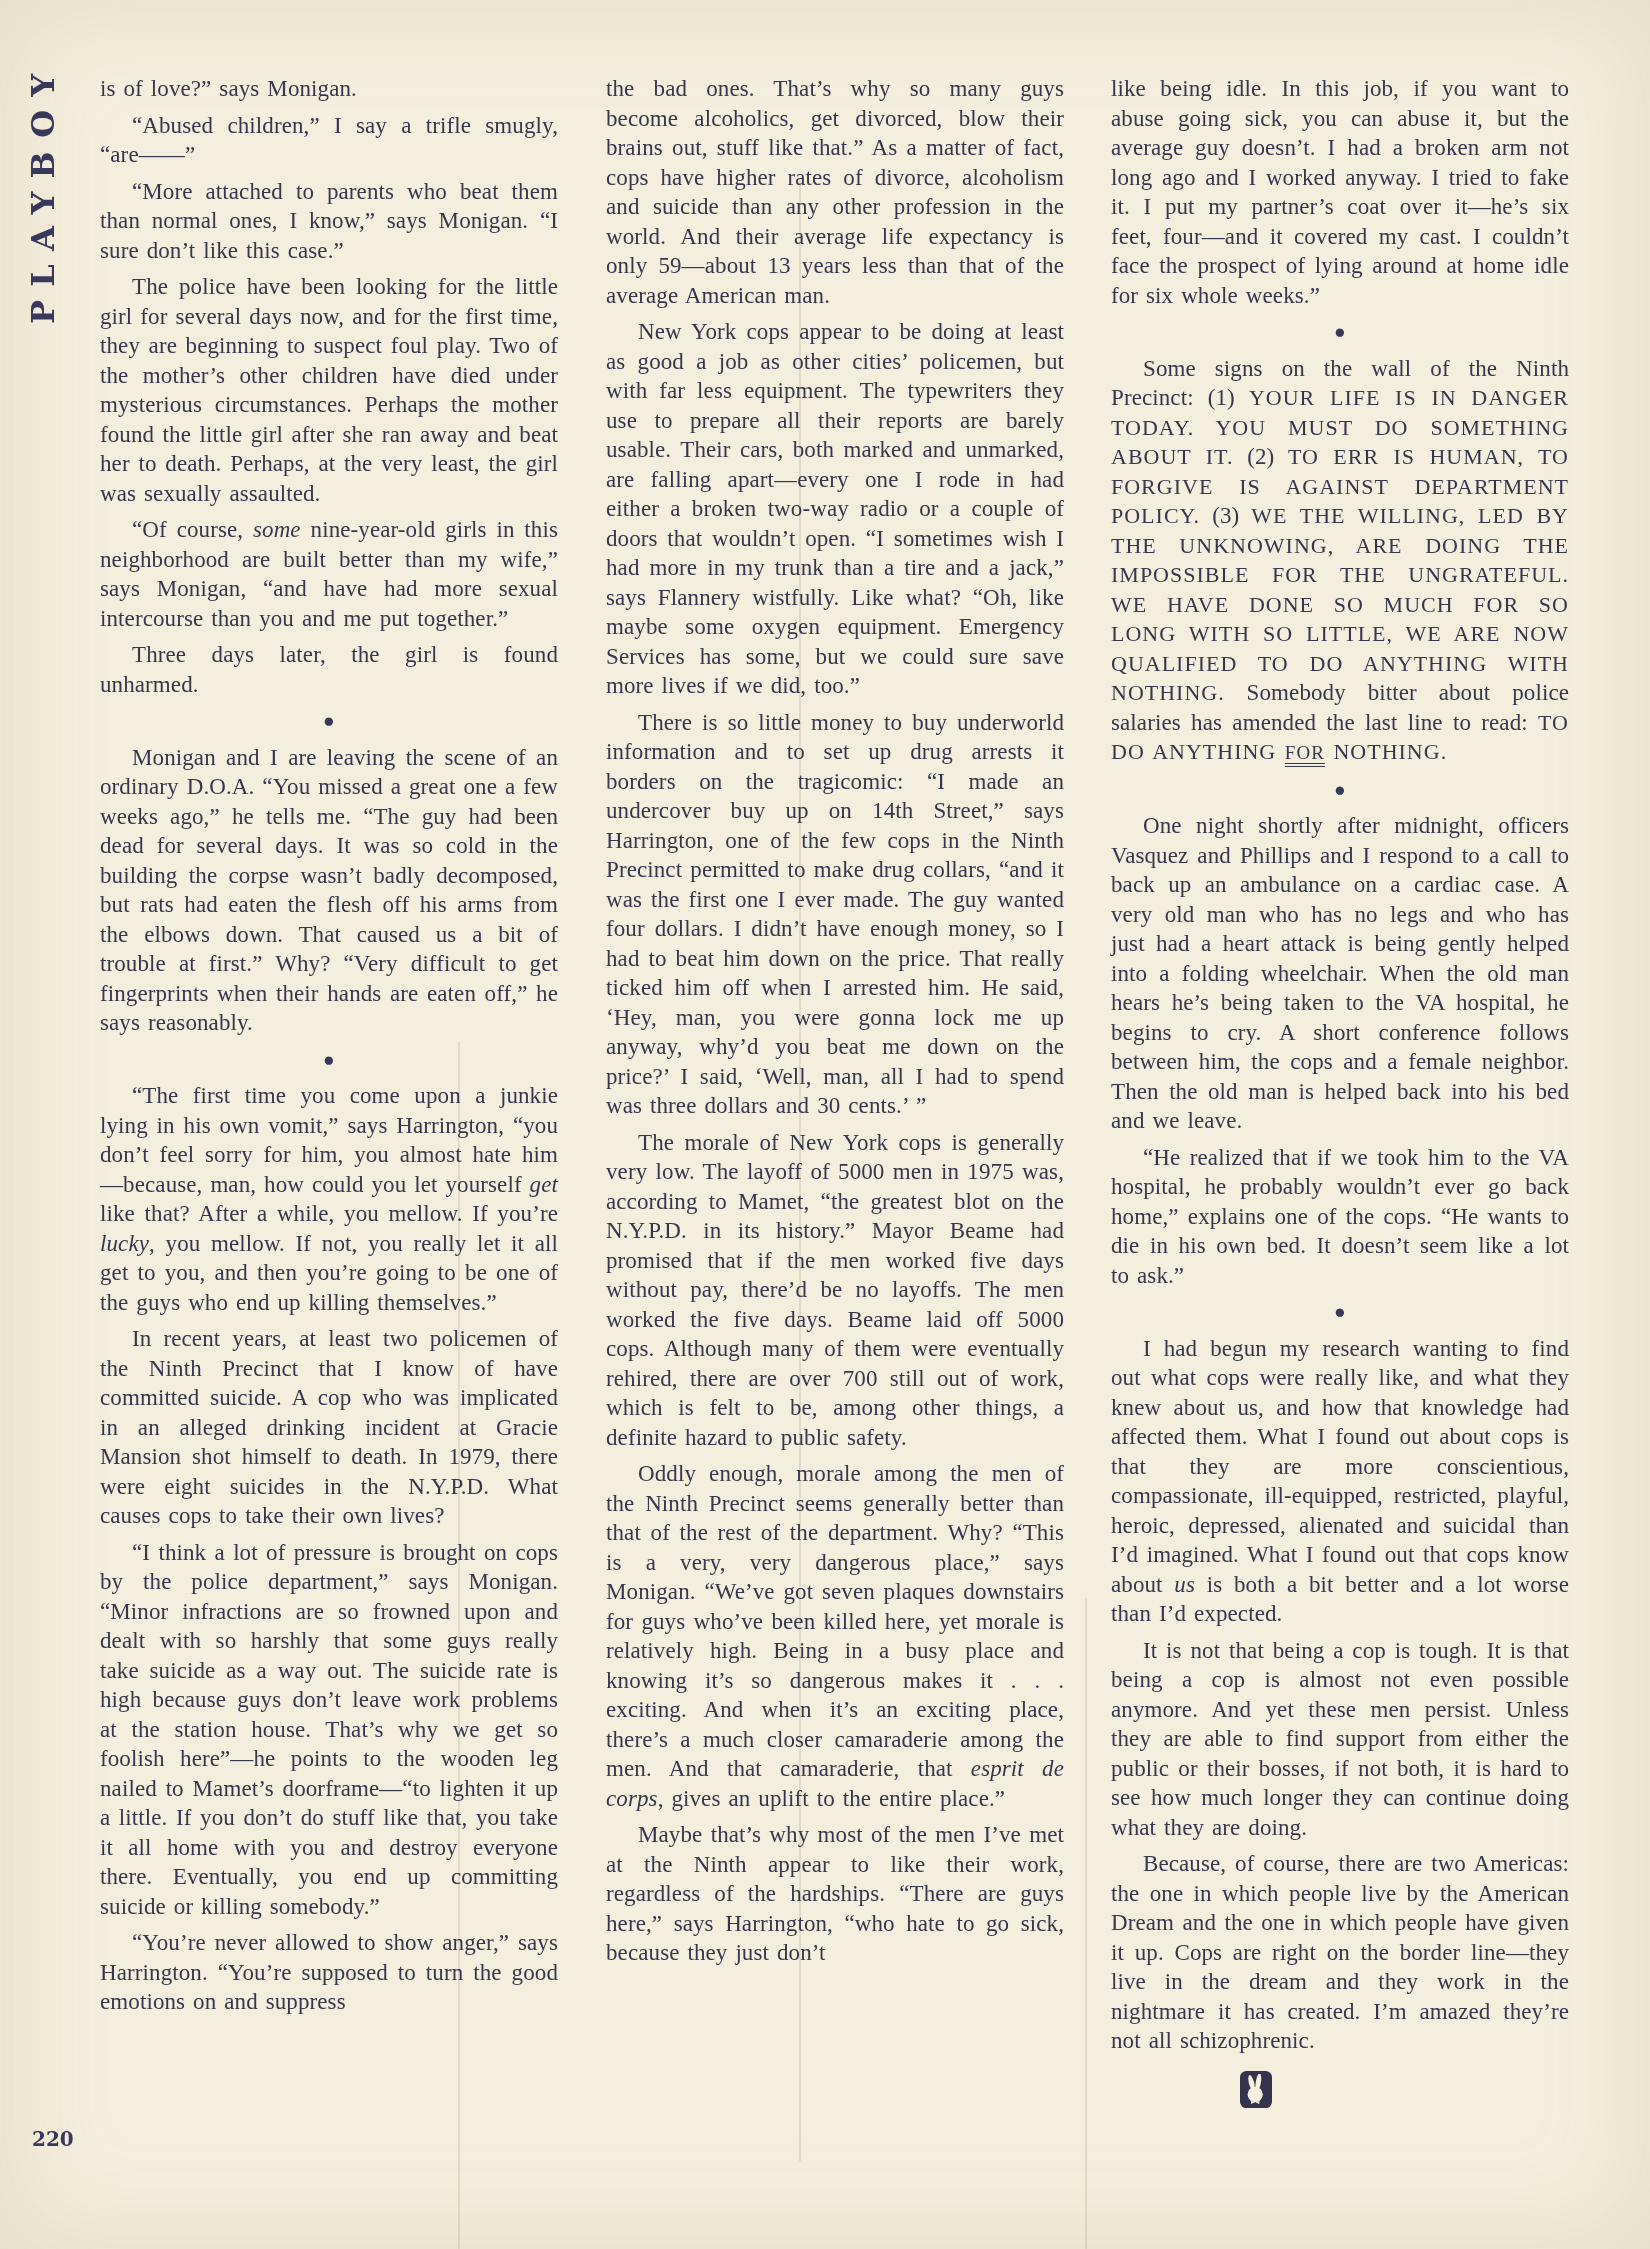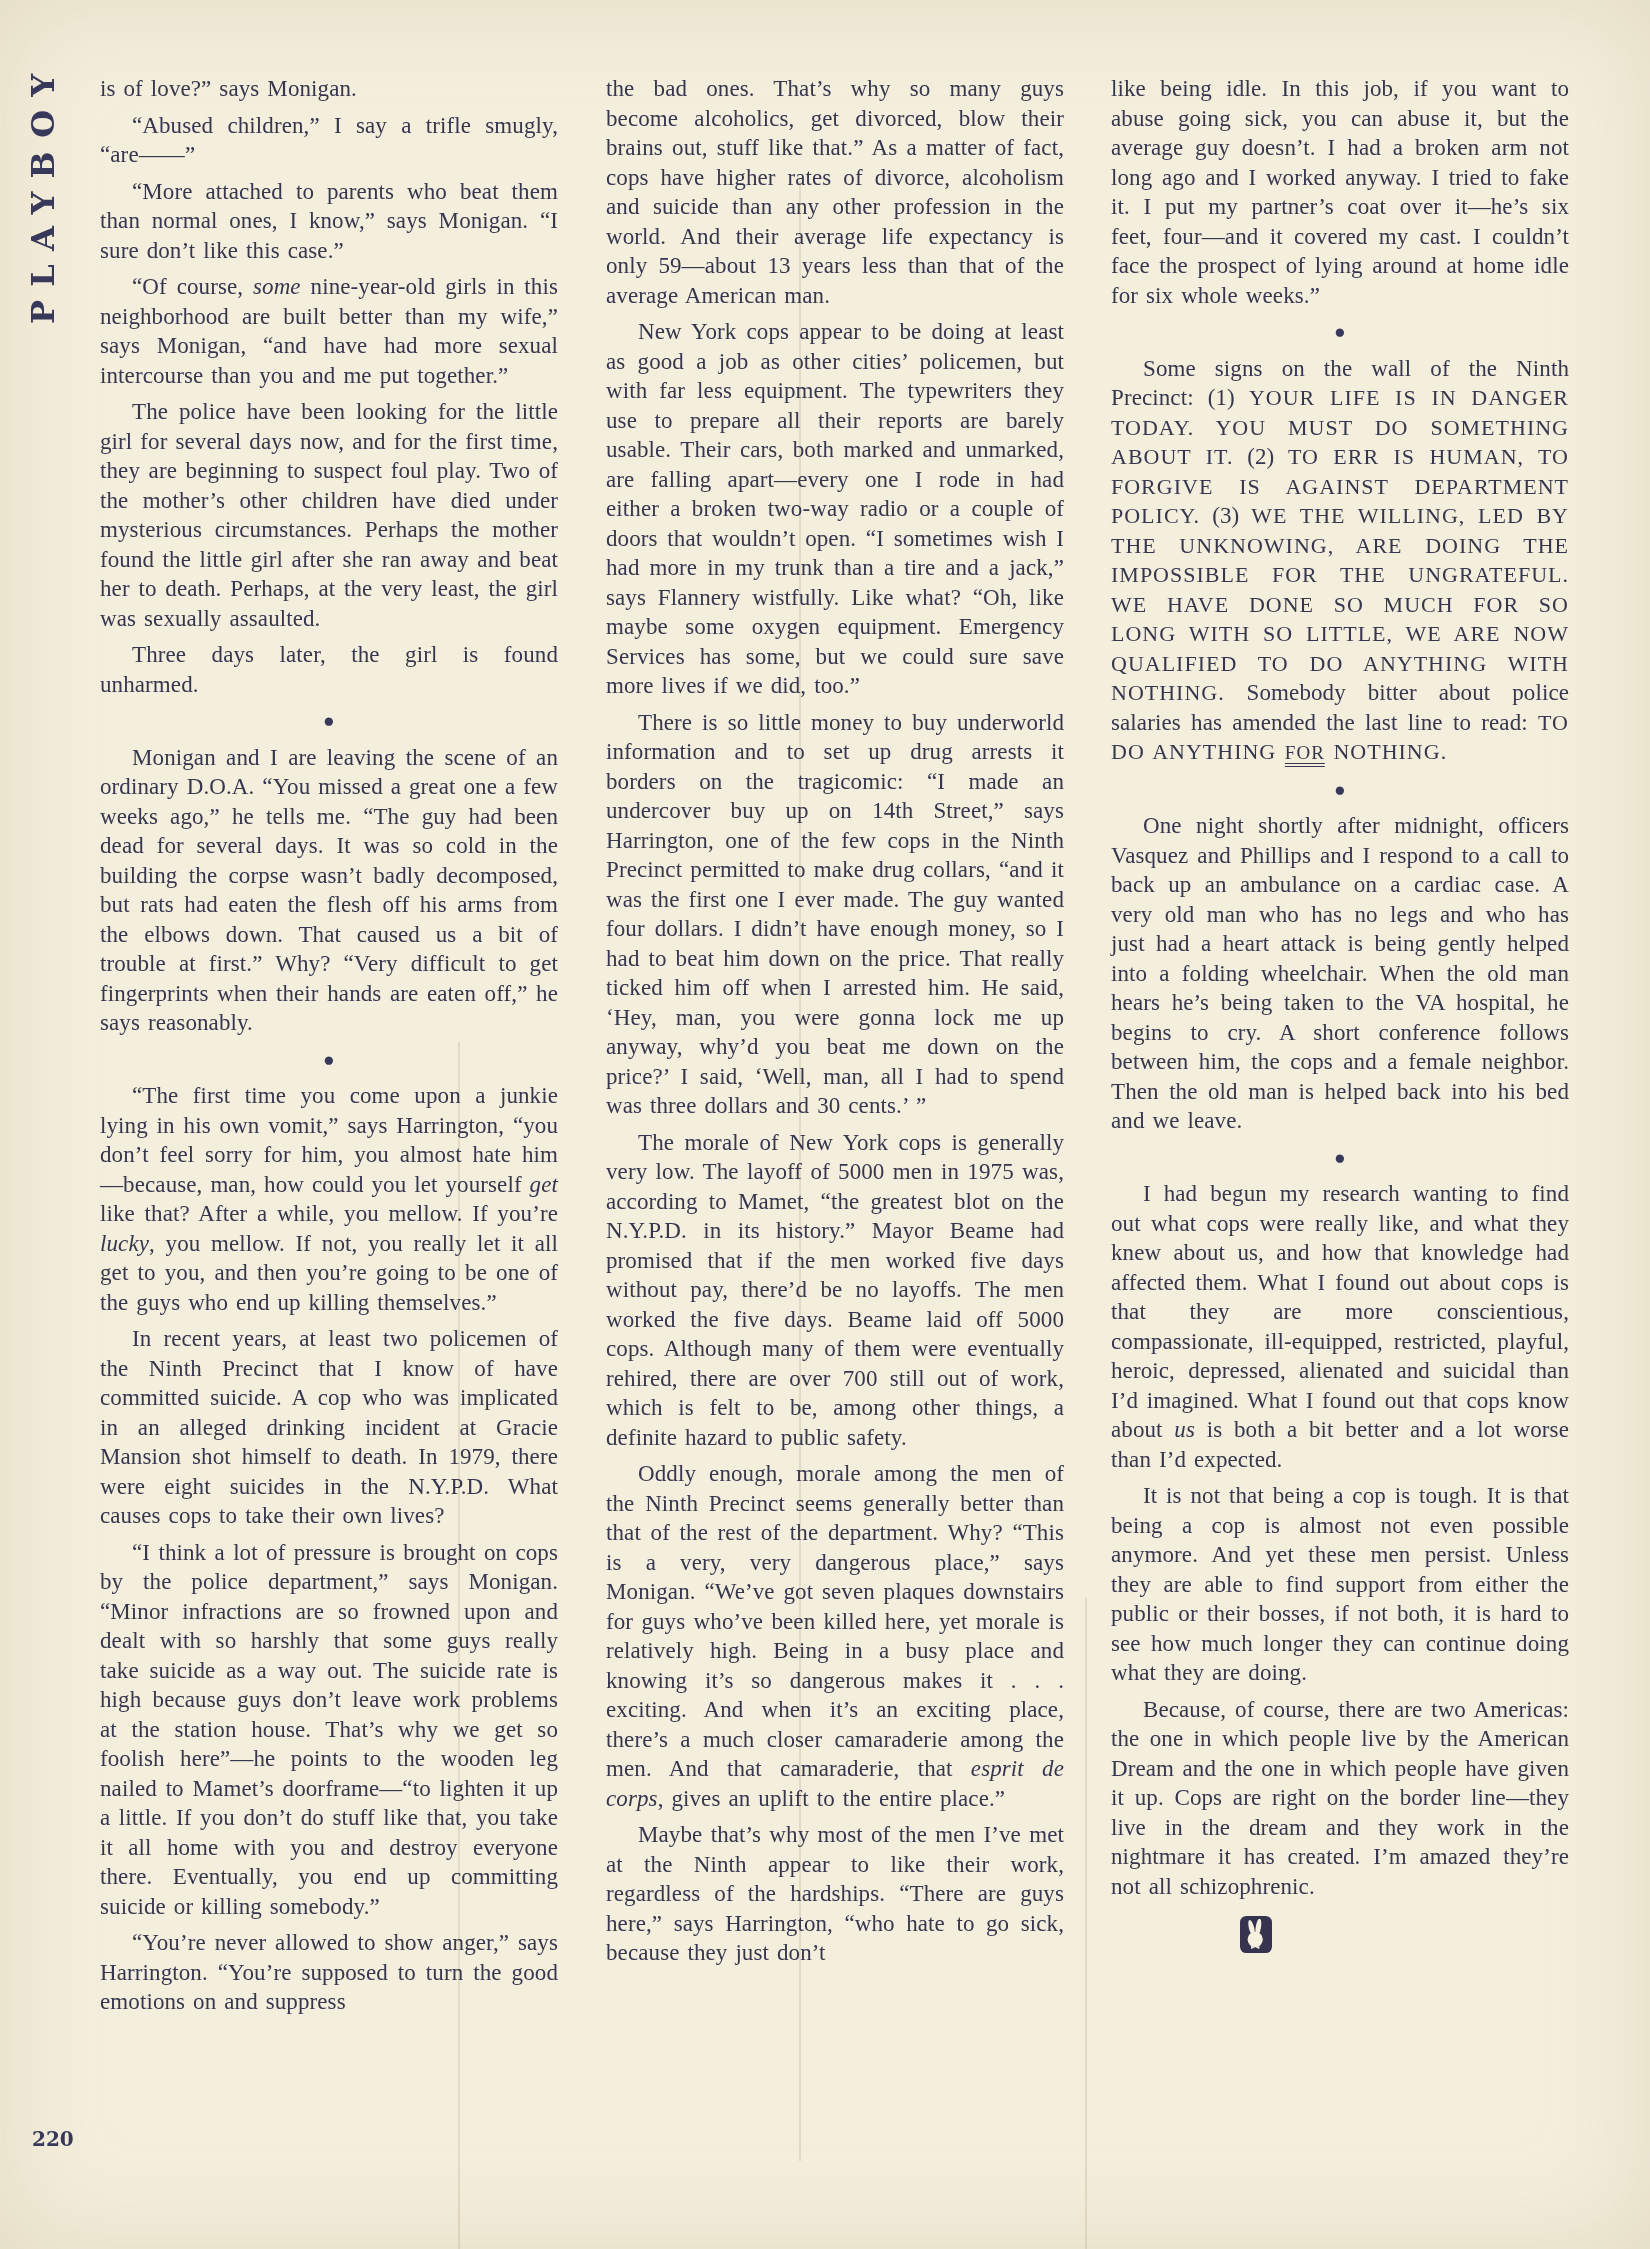--- a/index.html
+++ b/index.html
@@ -90,22 +90,22 @@
   <div class="crease" style="left:1085px; top:1598px; height:652px;"></div>
 
   <div class="spine-logo">PLAYBOY</div>
   <div class="page-number">220</div>
 
   <div id="columns-root">
       <div class="col col1">
         <p class="noindent"><span>is of love?” says Monigan.</span></p>
         <p><span>“Abused children,” I say a trifle smugly, “are——”</span></p>
         <p><span>“More attached to parents who beat them than normal ones, I know,” says Monigan. “I sure don’t like this case.”</span></p>
+        <p><span>The police have been looking for the little girl for several days now, and for the first time, they are beginning to suspect foul play. Two of the mother’s other children have died under mysterious circumstances. Perhaps the mother found the little girl after she ran away and beat her to death. Perhaps, at the very least, the girl was sexually assaulted.</span></p>
         <p><span>“Of course, </span><span class="i">some</span><span> nine-year-old girls in this neighborhood are built better than my wife,” says Monigan, “and have had more sexual intercourse than you and me put together.”</span></p>
-        <p><span>The police have been looking for the little girl for several days now, and for the first time, they are beginning to suspect foul play. Two of the mother’s other children have died under mysterious circumstances. Perhaps the mother found the little girl after she ran away and beat her to death. Perhaps, at the very least, the girl was sexually assaulted.</span></p>
         <p><span>Three days later, the girl is found unharmed.</span></p>
         <div class="sep">●</div>
         <p><span>Monigan and I are leaving the scene of an ordinary D.O.A. “You missed a great one a few weeks ago,” he tells me. “The guy had been dead for several days. It was so cold in the building the corpse wasn’t badly decomposed, but rats had eaten the flesh off his arms from the elbows down. That caused us a bit of trouble at first.” Why? “Very difficult to get fingerprints when their hands are eaten off,” he says reasonably.</span></p>
         <div class="sep">●</div>
         <p><span>“The first time you come upon a junkie lying in his own vomit,” says Harrington, “you don’t feel sorry for him, you almost hate him—because, man, how could you let yourself </span><span class="i">get</span><span> like that? After a while, you mellow. If you’re </span><span class="i">lucky</span><span>, you mellow. If not, you really let it all get to you, and then you’re going to be one of the guys who end up killing themselves.”</span></p>
         <p><span>In recent years, at least two policemen of the Ninth Precinct that I know of have committed suicide. A cop who was implicated in an alleged drinking incident at Gracie Mansion shot himself to death. In 1979, there were eight suicides in the N.Y.P.D. What causes cops to take their own lives?</span></p>
         <p><span>“I think a lot of pressure is brought on cops by the police department,” says Monigan. “Minor infractions are so frowned upon and dealt with so harshly that some guys really take suicide as a way out. The suicide rate is high because guys don’t leave work problems at the station house. That’s why we get so foolish here”—he points to the wooden leg nailed to Mamet’s doorframe—“to lighten it up a little. If you don’t do stuff like that, you take it all home with you and destroy everyone there. Eventually, you end up committing suicide or killing somebody.”</span></p>
         <p><span>“You’re never allowed to show anger,” says Harrington. “You’re supposed to turn the good emotions on and suppress</span></p>
       </div>
       <div class="col col2">
@@ -115,20 +115,21 @@
         <p><span>The morale of New York cops is generally very low. The layoff of 5000 men in 1975 was, according to Mamet, “the greatest blot on the N.Y.P.D. in its history.” Mayor Beame had promised that if the men worked five days without pay, there’d be no layoffs. The men worked the five days. Beame laid off 5000 cops. Although many of them were eventually rehired, there are over 700 still out of work, which is felt to be, among other things, a definite hazard to public safety.</span></p>
         <p><span>Oddly enough, morale among the men of the Ninth Precinct seems generally better than that of the rest of the department. Why? “This is a very, very dangerous place,” says Monigan. “We’ve got seven plaques downstairs for guys who’ve been killed here, yet morale is relatively high. Being in a busy place and knowing it’s so dangerous makes it . . . exciting. And when it’s an exciting place, there’s a much closer camaraderie among the men. And that camaraderie, that </span><span class="i">esprit de corps</span><span>, gives an uplift to the entire place.”</span></p>
         <p><span>Maybe that’s why most of the men I’ve met at the Ninth appear to like their work, regardless of the hardships. “There are guys here,” says Harrington, “who hate to go sick, because they just don’t</span></p>
       </div>
       <div class="col col3">
         <p class="noindent"><span>like being idle. In this job, if you want to abuse going sick, you can abuse it, but the average guy doesn’t. I had a broken arm not long ago and I worked anyway. I tried to fake it. I put my partner’s coat over it—he’s six feet, four—and it covered my cast. I couldn’t face the prospect of lying around at home idle for six whole weeks.”</span></p>
         <div class="sep">●</div>
         <p><span>Some signs on the wall of the Ninth Precinct: (1) </span><span class="sc">YOUR LIFE IS IN DANGER TODAY. YOU MUST DO SOMETHING ABOUT IT.</span><span> (2) </span><span class="sc">TO ERR IS HUMAN, TO FORGIVE IS AGAINST DEPARTMENT POLICY.</span><span> (3) </span><span class="sc">WE THE WILLING, LED BY THE UNKNOWING, ARE DOING THE IMPOSSIBLE FOR THE UNGRATEFUL. WE HAVE DONE SO MUCH FOR SO LONG WITH SO LITTLE, WE ARE NOW QUALIFIED TO DO ANYTHING WITH NOTHING.</span><span> Somebody bitter about police salaries has amended the last line to read: </span><span class="sc">TO DO ANYTHING </span><span class="scu">FOR</span><span class="sc"> NOTHING.</span></p>
         <div class="sep">●</div>
         <p><span>One night shortly after midnight, officers Vasquez and Phillips and I respond to a call to back up an ambulance on a cardiac case. A very old man who has no legs and who has just had a heart attack is being gently helped into a folding wheelchair. When the old man hears he’s being taken to the VA hospital, he begins to cry. A short conference follows between him, the cops and a female neighbor. Then the old man is helped back into his bed and we leave.</span></p>
+        <p><span>“He realized that if we took him to the VA hospital, he probably wouldn’t ever go back home,” explains one of the cops. “He wants to die in his own bed. It doesn’t seem like a lot to ask.”</span></p>
         <div class="sep">●</div>
         <p><span>I had begun my research wanting to find out what cops were really like, and what they knew about us, and how that knowledge had affected them. What I found out about cops is that they are more conscientious, compassionate, ill-equipped, restricted, playful, heroic, depressed, alienated and suicidal than I’d imagined. What I found out that cops know about </span><span class="i">us</span><span> is both a bit better and a lot worse than I’d expected.</span></p>
         <p><span>It is not that being a cop is tough. It is that being a cop is almost not even possible anymore. And yet these men persist. Unless they are able to find support from either the public or their bosses, if not both, it is hard to see how much longer they can continue doing what they are doing.</span></p>
         <p><span>Because, of course, there are two Americas: the one in which people live by the American Dream and the one in which people have given it up. Cops are right on the border line—they live in the dream and they work in the nightmare it has created. I’m amazed they’re not all schizophrenic.</span></p>
         <div class="bunny-wrap">
   <span class="bunny-badge">
     <svg width="26.4" height="31" viewBox="0 0 100 118">
       <g fill="#f6f1df">
         <ellipse cx="36" cy="34" rx="10" ry="31" transform="rotate(-14 36 34)"></ellipse>
         <ellipse cx="62" cy="31" rx="10" ry="33" transform="rotate(9 62 31)"></ellipse>

